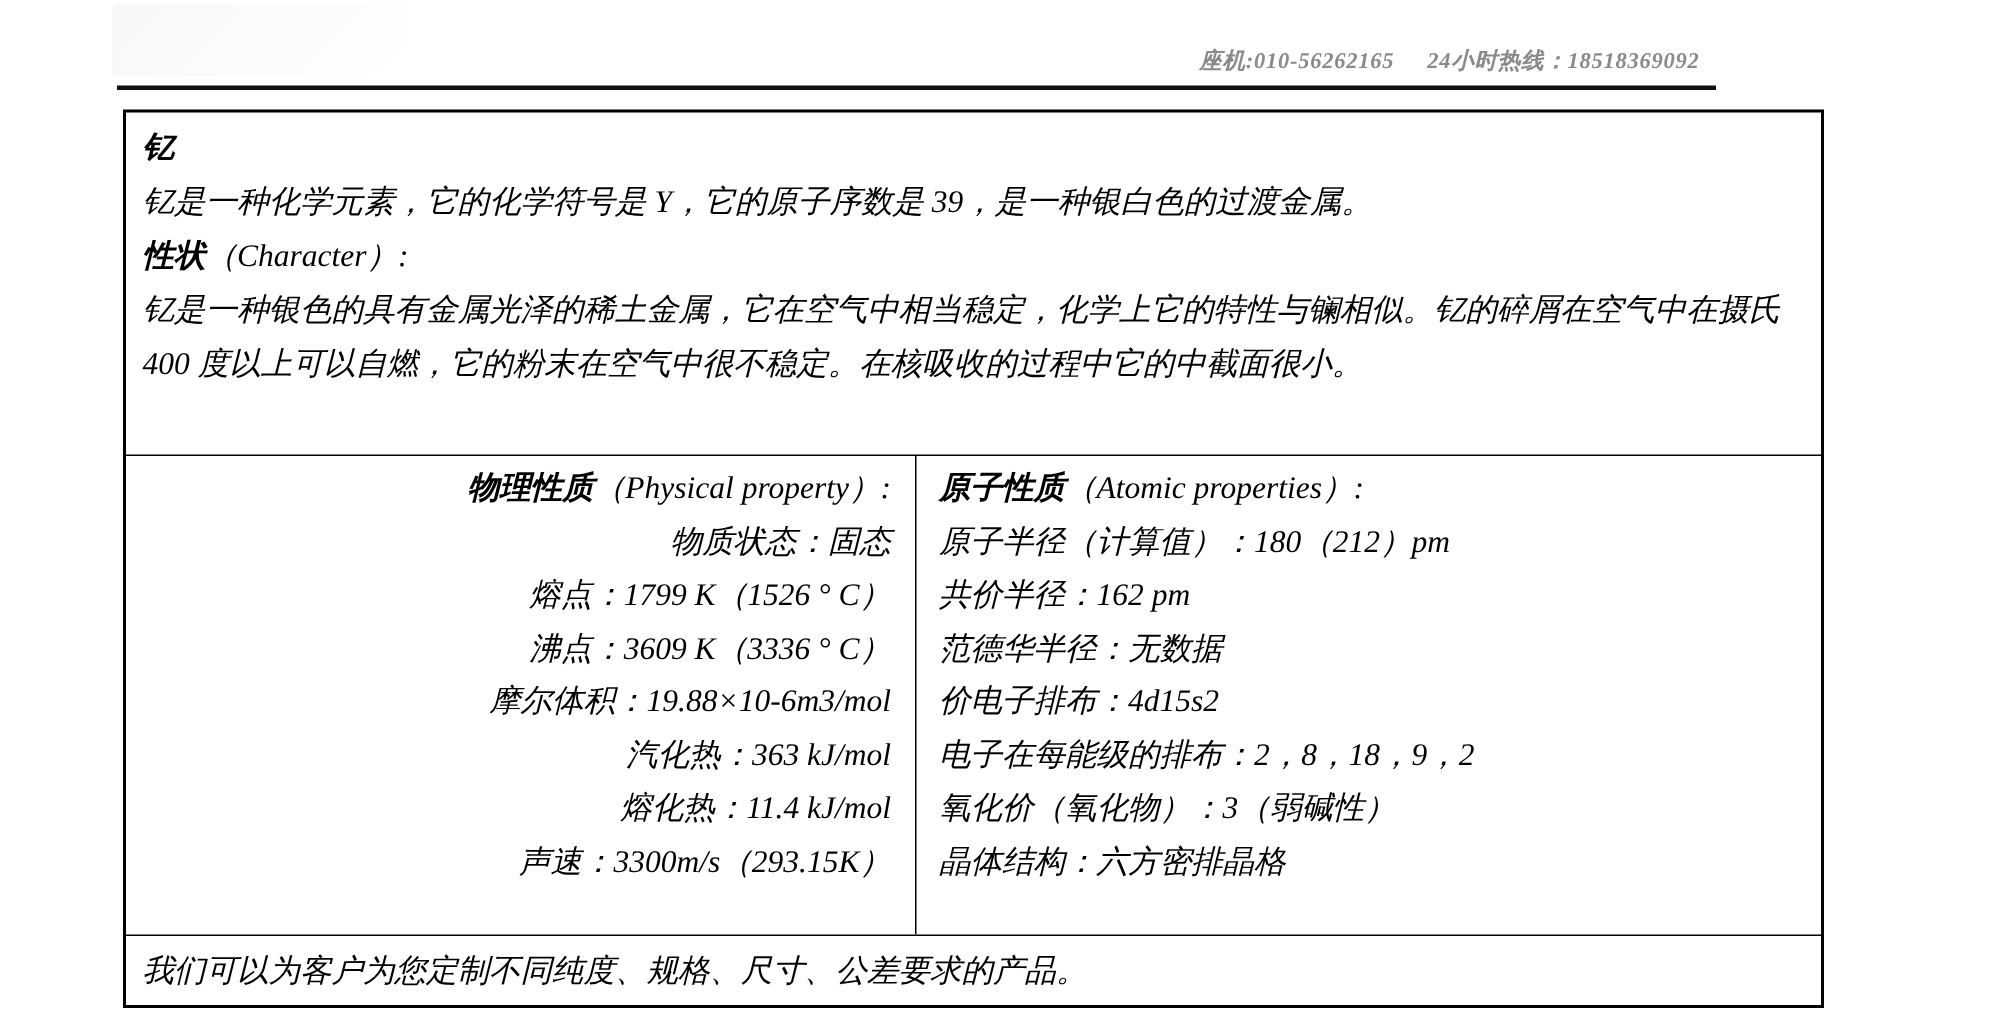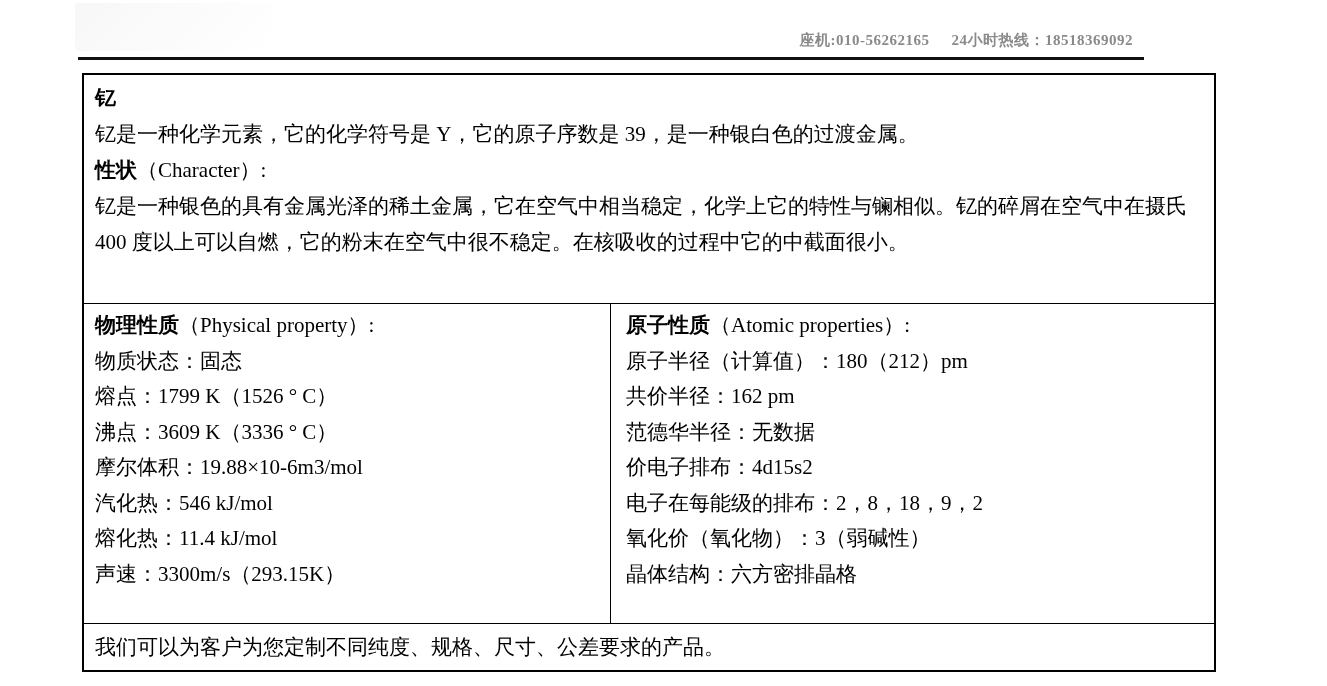--- a/index.html
+++ b/index.html
@@ -1,15 +1,15 @@
 <!DOCTYPE html>
 <html><head>
 <meta charset="utf-8">
 <style>
-  * { margin: 0; padding: 0; box-sizing: border-box; }
+  * { margin: 0; padding: 0; box-sizing: border-box; font-style: italic; }
   html, body { background: #ffffff; }
   body {
     width: 1327px;
     height: 686px;
     position: relative;
     font-family: "Liberation Serif", "DejaVu Serif", serif;
     color: #000000;
     overflow: hidden;
   }
 
@@ -57,20 +57,21 @@
     height: 320px;
     display: flex;
     border-top: 1.5px solid #000000;
     overflow: hidden;
   }
   .cell-left {
     width: 526px;
     padding: 4px 16px 0 11px;
     line-height: 35.5px;
     overflow: hidden;
+    text-align: right;
   }
   .cell-right {
     flex: 1;
     border-left: 1.5px solid #000000;
     padding: 4px 24px 0 15px;
     line-height: 35.5px;
     overflow: hidden;
   }
   .row-bottom {
     height: 59px;
@@ -98,21 +99,21 @@
   </div>
 
   <div class="row-mid">
 
     <div class="cell-left">
       <div class="line"><span class="b">物理性质</span><span>（Physical property）:</span></div>
       <div class="line">物质状态：固态</div>
       <div class="line">熔点：1799 K（1526 ° C）</div>
       <div class="line">沸点：3609 K（3336 ° C）</div>
       <div class="line">摩尔体积：19.88×10-6m3/mol</div>
-      <div class="line">汽化热：546 kJ/mol</div>
+      <div class="line">汽化热：363 kJ/mol</div>
       <div class="line">熔化热：11.4 kJ/mol</div>
       <div class="line">声速：3300m/s（293.15K）</div>
     </div>
 
     <div class="cell-right">
       <div class="line"><span class="b">原子性质</span><span>（Atomic properties）:</span></div>
       <div class="line">原子半径（计算值）：180（212）pm</div>
       <div class="line">共价半径：162 pm</div>
       <div class="line">范德华半径：无数据</div>
       <div class="line">价电子排布：4d15s2</div>

